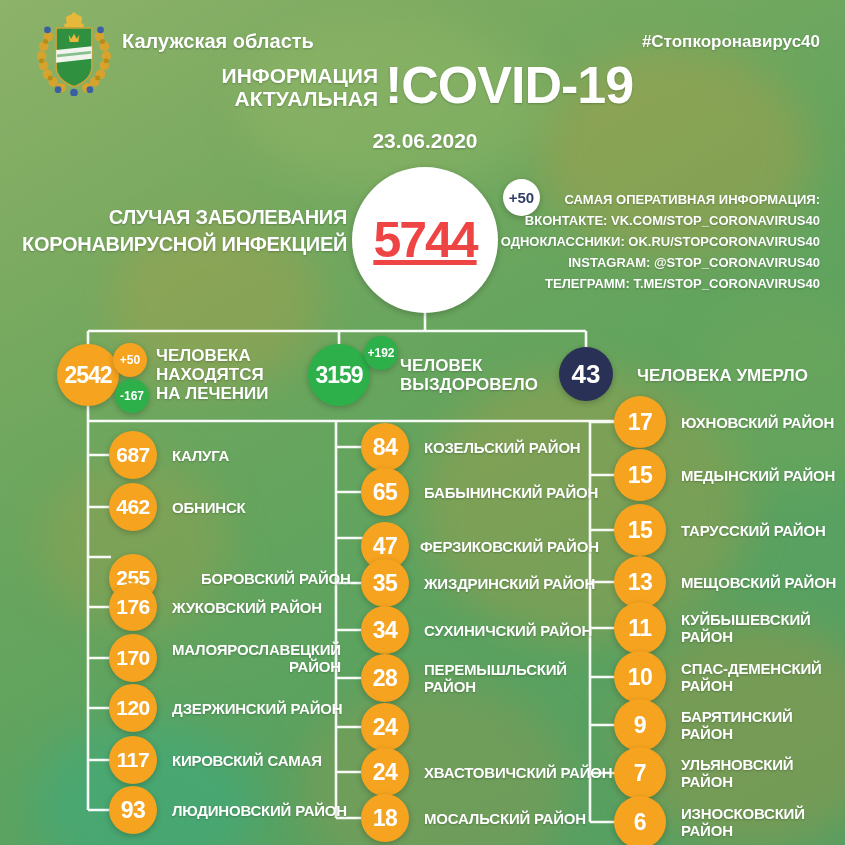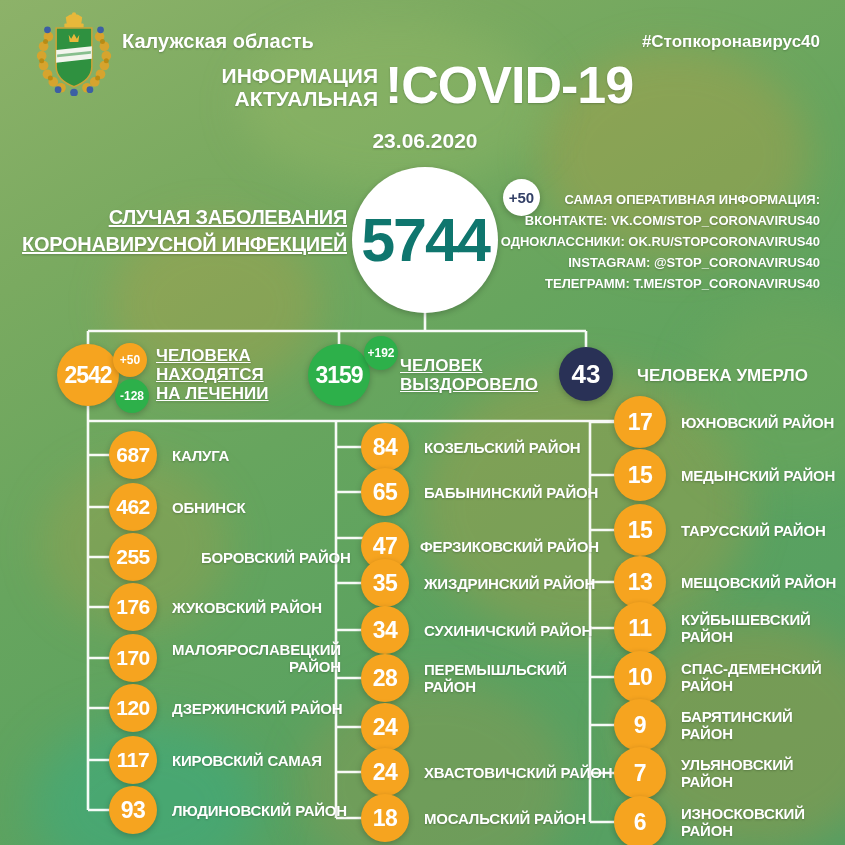--- a/index.html
+++ b/index.html
@@ -5,21 +5,21 @@
   html,body{margin:0;padding:0;background:#444;}
   .stage{
     position:relative;width:845px;height:845px;overflow:hidden;
     font-family:"Liberation Sans","DejaVu Sans",sans-serif;color:#fff;
     background:linear-gradient(150deg,#8db269 0%,#7aaa60 22%,#67a55e 45%,#5aa260 68%,#549f63 100%);
   }
   .blob{position:absolute;border-radius:50%;filter:blur(20px);pointer-events:none;}
   .txt{position:absolute;text-shadow:0 1px 2px rgba(20,40,20,.28);z-index:5;}
   .bold{font-weight:bold;}
   .right{text-align:right;}
-  .pre{white-space:pre-line;text-decoration:underline;}
+  .pre{white-space:pre-line;}
   .circle{
     position:absolute;border-radius:50%;display:flex;align-items:center;justify-content:center;
     font-weight:bold;box-shadow:0 2px 6px rgba(0,0,0,.22);z-index:3;
   }
   .c-orange{background:#F6A41F;}
   .c-green{background:#2DB04A;}
   .c-navy{background:#293156;}
   .c-white{background:#FFFFFF;}
   #connectors{position:absolute;left:0;top:0;z-index:2;}
   .region-row{position:absolute;display:flex;align-items:center;gap:15px;z-index:3;}
@@ -109,21 +109,21 @@
   </div>
 
   <div class="txt bold" style="left:385px;top:55px;font-size:52px;letter-spacing:-1px;">!COVID-19</div>
 
   <div class="txt bold" style="left:305px;top:129px;width:240px;text-align:center;font-size:21px;">23.06.2020</div>
 
   <div class="txt bold right pre" style="right:498px;top:204px;font-size:20px;line-height:27px;letter-spacing:-0.3px;">СЛУЧАЯ ЗАБОЛЕВАНИЯ
 КОРОНАВИРУСНОЙ ИНФЕКЦИЕЙ</div>
 
   <div class="circle c-white" style="left:352px;top:167px;width:146px;height:146px;">
-    <span style="color:#0f766e;font-size:61px;letter-spacing:-2px;">5744</span>
+    <span style="color:#ef4444;font-size:50px;letter-spacing:-2px;text-decoration:underline;">5744</span>
   </div>
   <div class="circle c-white badge" style="left:503px;top:179px;width:37px;height:37px;">
     <span style="color:#323F66;font-size:15px;">+50</span>
   </div>
 
   <div class="txt bold right" style="right:25px;top:189px;font-size:13px;line-height:21px;">
     <div>САМАЯ ОПЕРАТИВНАЯ ИНФОРМАЦИЯ:</div>
     <div>
         <div>ВКОНТАКТЕ: VK.COM/STOP_CORONAVIRUS40</div>
         <div>ОДНОКЛАССНИКИ: OK.RU/STOPCORONAVIRUS40</div>
@@ -132,21 +132,21 @@
       </div>
   </div>
 
   <div class="circle c-orange" style="left:57px;top:344px;width:62px;height:62px;">
     <span style="font-size:23px;letter-spacing:-1px;">2542</span>
   </div>
   <div class="circle c-orange badge" style="left:113px;top:343px;width:34px;height:34px;">
     <span style="font-size:12px;">+50</span>
   </div>
   <div class="circle c-green badge" style="left:115px;top:379px;width:34px;height:34px;">
-    <span style="font-size:12px;">-128</span>
+    <span style="font-size:12px;">-167</span>
   </div>
   <div class="txt stat-label pre" style="left:156px;top:346px;">ЧЕЛОВЕКА
 НАХОДЯТСЯ
 НА ЛЕЧЕНИИ</div>
 
   <div class="circle c-green" style="left:308px;top:344px;width:62px;height:62px;">
     <span style="font-size:23px;letter-spacing:-1px;">3159</span>
   </div>
   <div class="circle c-green badge" style="left:364px;top:336px;width:34px;height:34px;">
     <span style="font-size:12px;">+192</span>
@@ -161,21 +161,21 @@
 
   <div>
       <div class="region-row" style="left: 109px; top: 431px;">
         <div class="region-circle" style="height: 48px; width: 48px; font-size: 21px;">687</div>
         <div class="region-label">КАЛУГА</div>
       </div>
       <div class="region-row" style="left: 109px; top: 483px;">
         <div class="region-circle" style="height: 48px; width: 48px; font-size: 21px;">462</div>
         <div class="region-label">ОБНИНСК</div>
       </div>
-      <div class="region-row" style="left: 109px; top: 533px; gap: 44px;">
+      <div class="region-row" style="left: 109px; top: 554px; gap: 44px;">
         <div class="region-circle" style="height: 48px; width: 48px; font-size: 21px;">255</div>
         <div class="region-label">БОРОВСКИЙ РАЙОН</div>
       </div>
       <div class="region-row" style="left: 109px; top: 583px;">
         <div class="region-circle" style="height: 48px; width: 48px; font-size: 21px;">176</div>
         <div class="region-label">ЖУКОВСКИЙ РАЙОН</div>
       </div>
       <div class="region-row" style="left: 109px; top: 634px; text-align: right;">
         <div class="region-circle" style="height: 48px; width: 48px; font-size: 21px;">170</div>
         <div class="region-label">МАЛОЯРОСЛАВЕЦКИЙ

